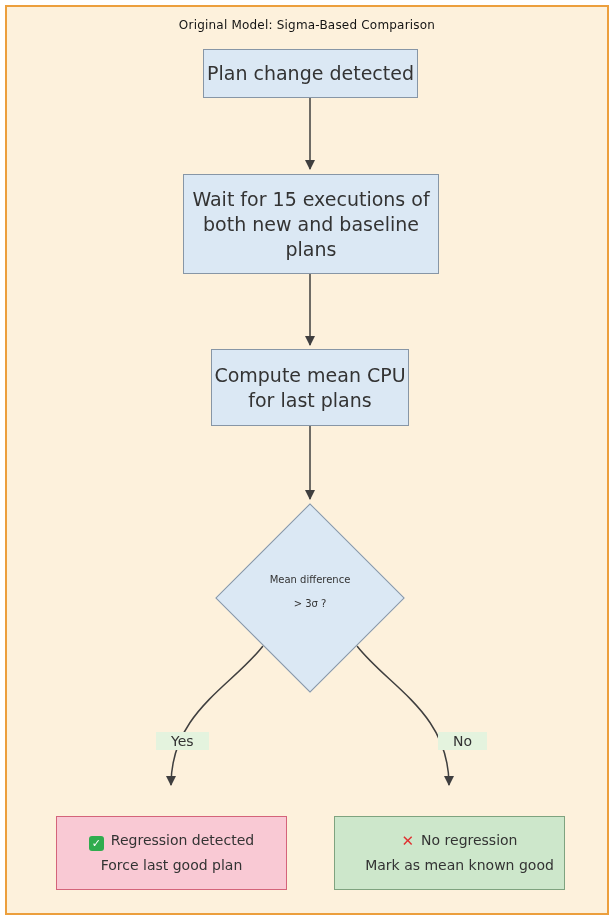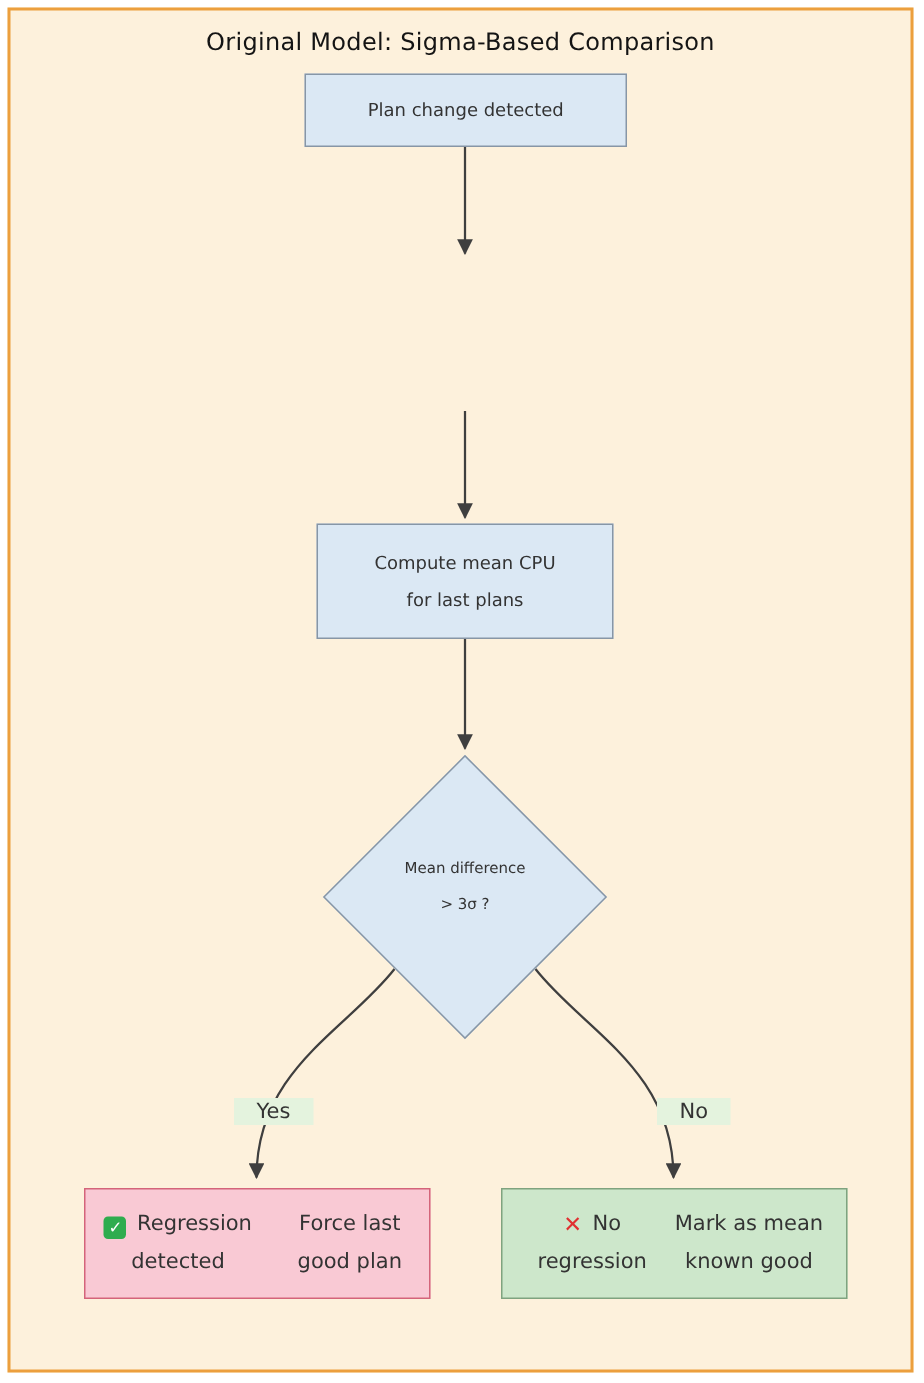--- a/index.html
+++ b/index.html
@@ -21,31 +21,31 @@
     width: 604px; height: 910px;
     box-sizing: border-box;
     border: 2px solid #ec9f3d;
     background: #fdf1dc;
   }
   .title {
     position: absolute;
     left: 0; top: 11px;
     width: 100%;
     text-align: center;
-    font-size: 16px;
+    font-size: 12px;
     color: #141414;
     letter-spacing: 0.2px;
   }
   .node {
     position: absolute;
     box-sizing: border-box;
     background: #dbe8f4;
     border: 1px solid #8796a6;
     color: #333333;
-    font-size: 12px;
+    font-size: 19px;
     display: flex;
     flex-direction: column;
     align-items: center;
     justify-content: center;
     text-align: center;
     line-height: 25px;
   }
   #node-start   { left: 196px; top: 42px;  width: 215px; height: 49px; }
   #node-wait    { left: 176px; top: 167px; width: 256px; height: 100px; }
   #node-compute { left: 204px; top: 342px; width: 198px; height: 77px; text-align: center; }
@@ -70,24 +70,25 @@
   }
 
   .result-node {
     position: absolute;
     box-sizing: border-box;
     width: 231px; height: 74px;
     color: #333333;
     font-size: 14px;
     line-height: 25px;
     display: flex;
-    flex-direction: row;
+    flex-direction: column;
     align-items: center;
     justify-content: center;
     text-align: center;
+    margin-top: 24px;
   }
   #node-regression {
     left: 49px; top: 785px;
     background: #f9c9d4;
     border: 1px solid #d4647a;
   }
   #node-ok {
     left: 327px; top: 785px;
     background: #cde7cb;
     border: 1px solid #7fa37f;
@@ -155,20 +156,25 @@
       <path class="edge" d="M303,267 L303,338" marker-end="url(#arrow)"></path>
       <path class="edge" d="M303,419 L303,492" marker-end="url(#arrow)"></path>
       <path class="edge" d="M256,639 C224,680 164,706 164,778" marker-end="url(#arrow)"></path>
       <path class="edge" d="M350,639 C382,680 442,706 442,778" marker-end="url(#arrow)"></path>
     </svg>
 
     <div class="node" id="node-start">
       <div>Plan change detected</div>
     </div>
 
+    <div class="node" id="node-wait">
+      <div>Wait for 15 executions of</div>
+      <div>both new and baseline</div>
+      <div>plans</div>
+    </div>
 
     <div class="node" id="node-compute">
       <div>Compute mean CPU</div>
       <div>for last plans</div>
     </div>
 
     <div id="diamond-shape"></div>
     <div id="diamond-text">
       <div>Mean difference</div>
       <div>&gt; 3σ ?</div>

